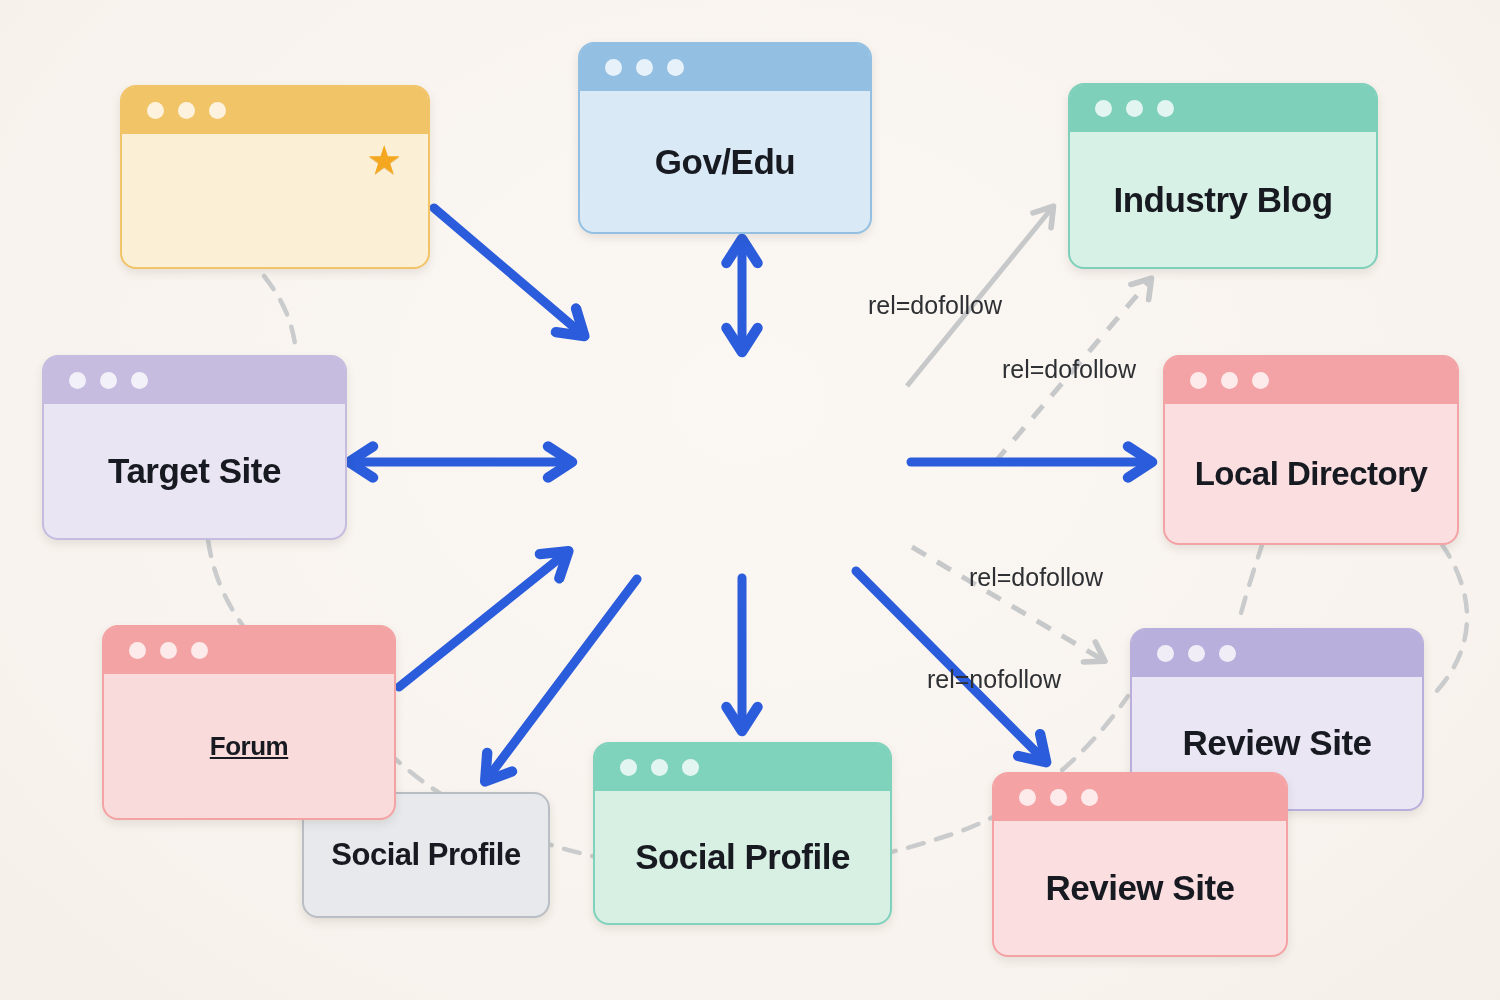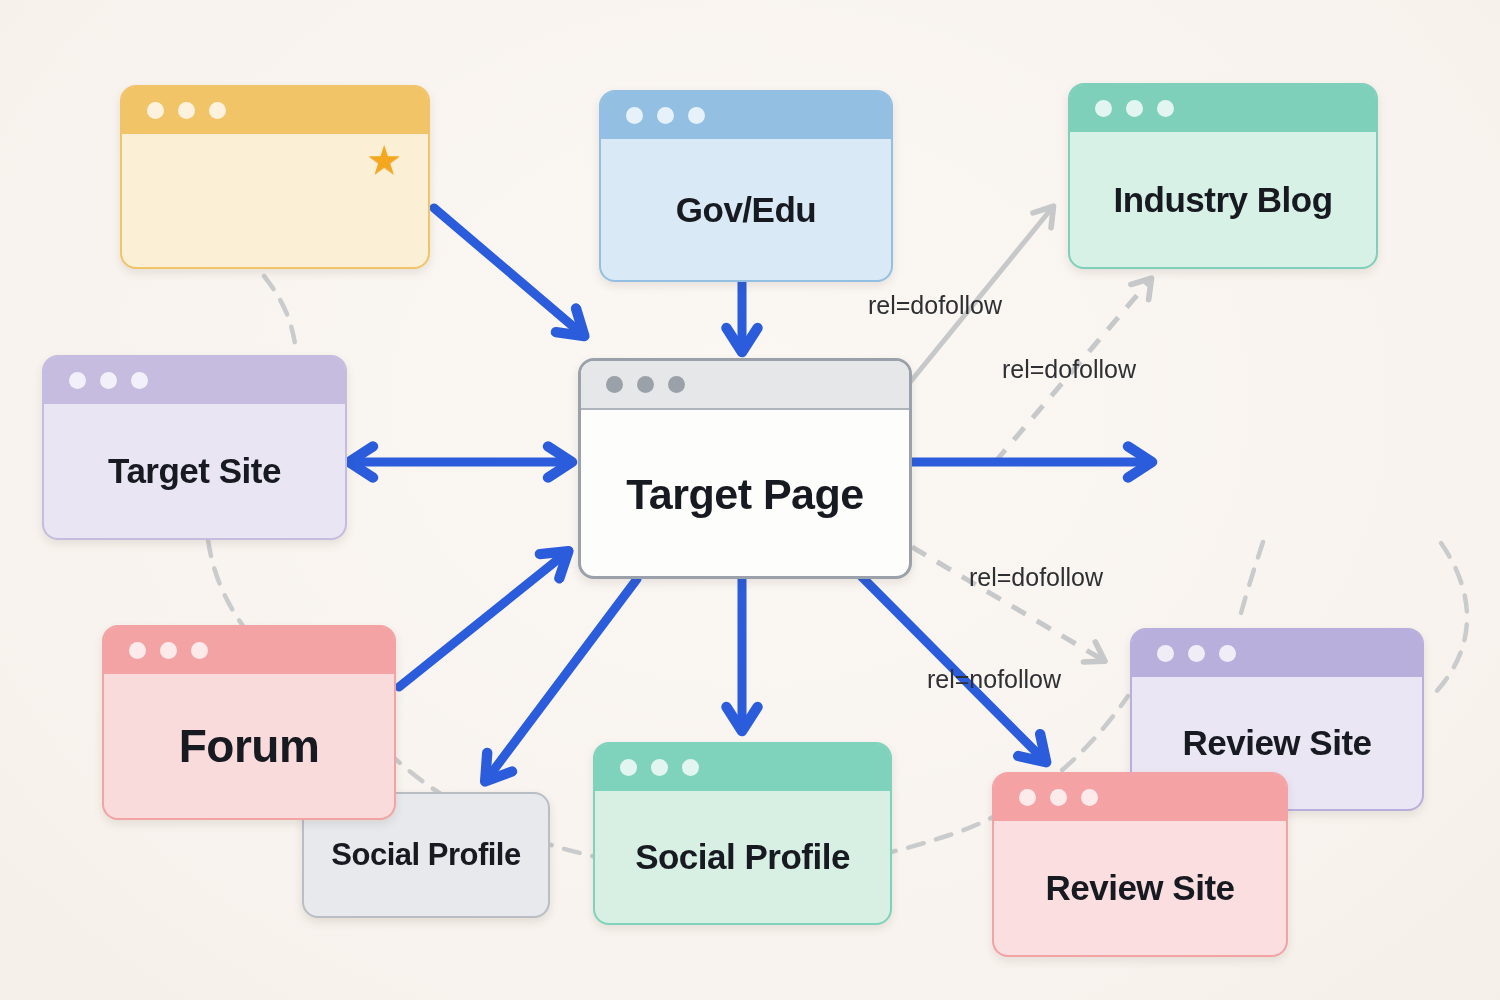--- a/index.html
+++ b/index.html
@@ -97,21 +97,21 @@
     <div class="titlebar" style="background:#f1c468;">
       <span class="dot"></span>
         <span class="dot"></span>
         <span class="dot"></span>
     </div>
     <div class="wbody">
       <span class="star">★</span>
     </div>
   </div>
 
-  <div class="window" style="left:599px;top:42px;width:290px;height:188px;background:#dae9f6;border:2px solid #93c0e2;margin-top:48px;">
+  <div class="window" style="left:578px;top:42px;width:290px;height:188px;background:#dae9f6;border:2px solid #93c0e2;">
     <div class="titlebar" style="background:#93c0e2;">
       <span class="dot"></span>
         <span class="dot"></span>
         <span class="dot"></span>
     </div>
     <div class="wbody">
       <span class="nlabel">Gov/Edu</span>
     </div>
   </div>
 
@@ -130,40 +130,40 @@
     <div class="titlebar" style="background:#c5bce0;">
       <span class="dot"></span>
         <span class="dot"></span>
         <span class="dot"></span>
     </div>
     <div class="wbody">
       <span class="nlabel">Target Site</span>
     </div>
   </div>
 
-  <div class="window" style="left:578px;top:358px;width:328px;height:215px;background:#fdfdfb;border:3px solid #9aa1aa;z-index:3;">
-    <div class="titlebar" style="background:#e6e7e9;border-bottom:2px solid #aeb4bb;">
-      <span class="dot" style="background:#9aa1a9;"></span>
-        <span class="dot" style="background:#9aa1a9;"></span>
-        <span class="dot" style="background:#9aa1a9;"></span>
-    </div>
-    <div class="wbody">
-      <span class="nlabel target-label">Target Page</span>
-    </div>
-  </div>
-
+
+  <div class="window" style="left:1163px;top:355px;width:292px;height:186px;background:#fbdee0;border:2px solid #f3a3a6;">
+    <div class="titlebar" style="background:#f3a3a6;">
+      <span class="dot"></span>
+        <span class="dot"></span>
+        <span class="dot"></span>
+    </div>
+    <div class="wbody">
+      <span class="nlabel" style="font-size:33px;">Local Directory</span>
+    </div>
+  </div>
 
   <div class="window" style="left:102px;top:625px;width:290px;height:191px;background:#fadbdb;border:2px solid #f3a3a3;z-index:3;">
     <div class="titlebar" style="background:#f3a3a3;">
       <span class="dot"></span>
         <span class="dot"></span>
         <span class="dot"></span>
     </div>
     <div class="wbody">
-      <span class="nlabel" style="font-size:46px;">Forum</span>
+      <span class="nlabel" style="font-size:26px;text-decoration:underline;">Forum</span>
     </div>
   </div>
 
   <div class="plainbox" style="left:302px;top:792px;width:244px;height:122px;background:#e7e9ec;border:2px solid #b9bec5;z-index:2;">
     <span class="nlabel">Social Profile</span>
   </div>
 
   <div class="window" style="left:593px;top:742px;width:295px;height:179px;background:#d8f0e4;border:2px solid #7fd2bb;">
     <div class="titlebar" style="background:#7fd2bb;">
       <span class="dot"></span>

